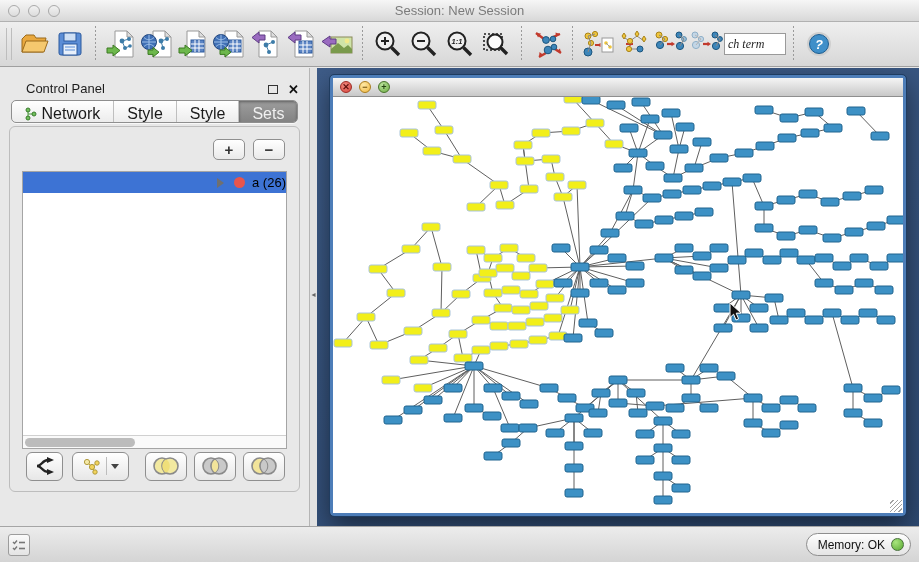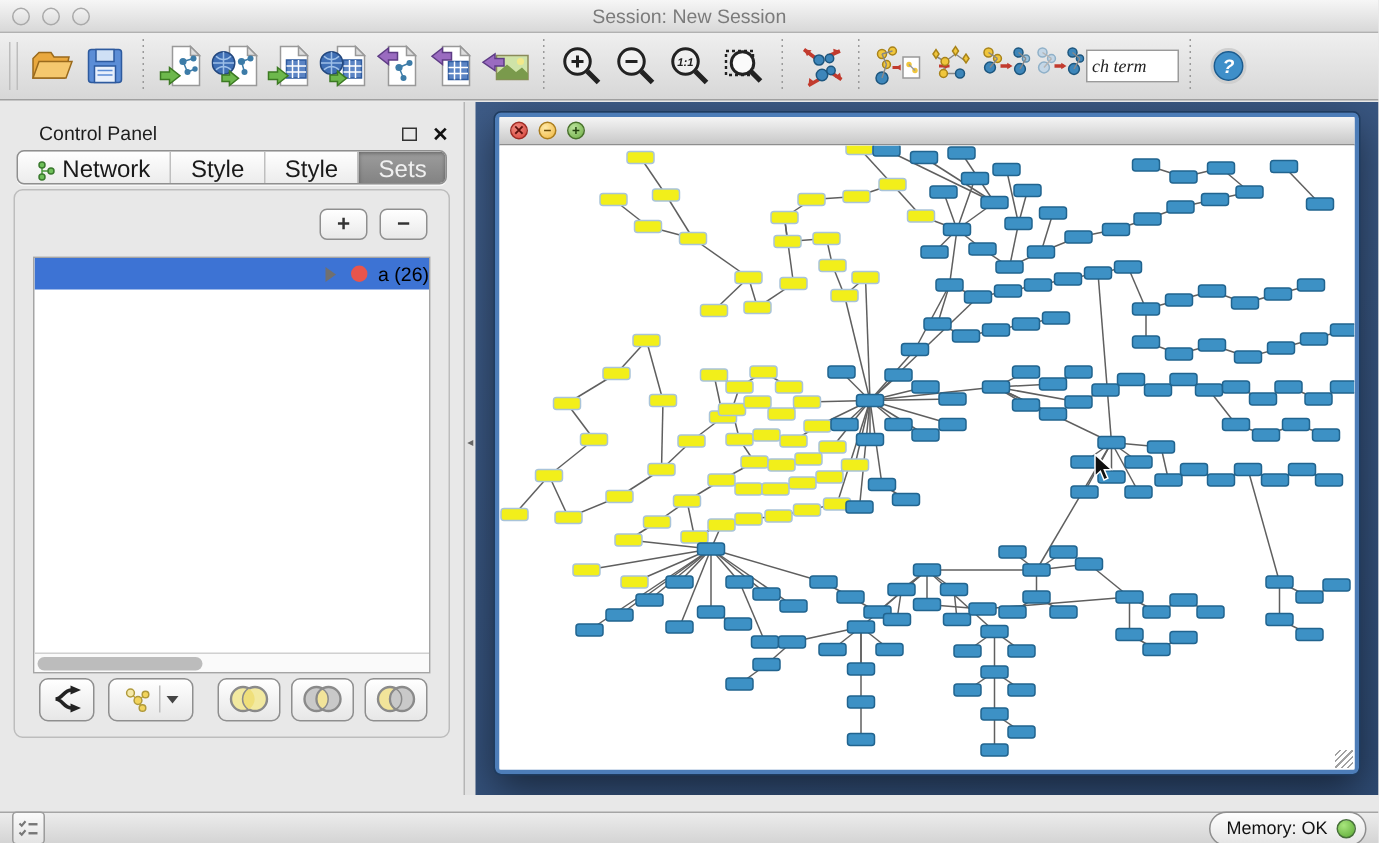--- a/index.html
+++ b/index.html
@@ -94,21 +94,21 @@
   .if-yellow { background:radial-gradient(circle at 35% 30%,#ffe9a8,#f0b73f); border:1px solid #aa7d1e; color:#6b4c07; }
   .if-green { background:radial-gradient(circle at 35% 30%,#b9e29a,#6fae45); border:1px solid #48722b; color:#23430f; }
   .if-title { position:absolute; left:0; right:0; text-align:center; font-size:13px; font-weight:bold; color:#111; }
   .if-content { position:relative; width:570px; height:416px; background:#fff; overflow:hidden; }
   #graph-svg { display:block; }
   .resize-grip { position:absolute; right:1px; bottom:1px; width:12px; height:12px;
     background:repeating-linear-gradient(135deg, transparent 0 2px, #8a8a8a 2px 3px); opacity:.8; }
   .cursor { position:absolute; left:396px; top:205px; }
 
   
-  .statusbar { position:absolute; left:0; right:0; bottom:0; height:21px;
+  .statusbar { position:absolute; left:0; right:0; bottom:0; height:36px;
     background:linear-gradient(#ececec,#d4d4d4); border-top:1px solid #a5a5a5; display:flex; align-items:center;
     padding:0 8px; }
   .task-btn { width:22px; height:22px; border:1px solid #9c9c9c; background:linear-gradient(#fafafa,#e4e4e4);
     border-radius:3px; display:flex; align-items:center; justify-content:center; }
   .memory-badge { margin-left:auto; height:23px; border:1px solid #8e8e8e; border-radius:12px;
     background:linear-gradient(#fefefe,#e4e4e4); display:flex; align-items:center; gap:6px; padding:0 6px 0 11px;
     font-size:12px; color:#111; }
   .mem-dot { width:13px; height:13px; border-radius:50%; border:1px solid #47703a;
     background:radial-gradient(circle at 35% 30%,#a8e57d,#59a832); }
 </style>

